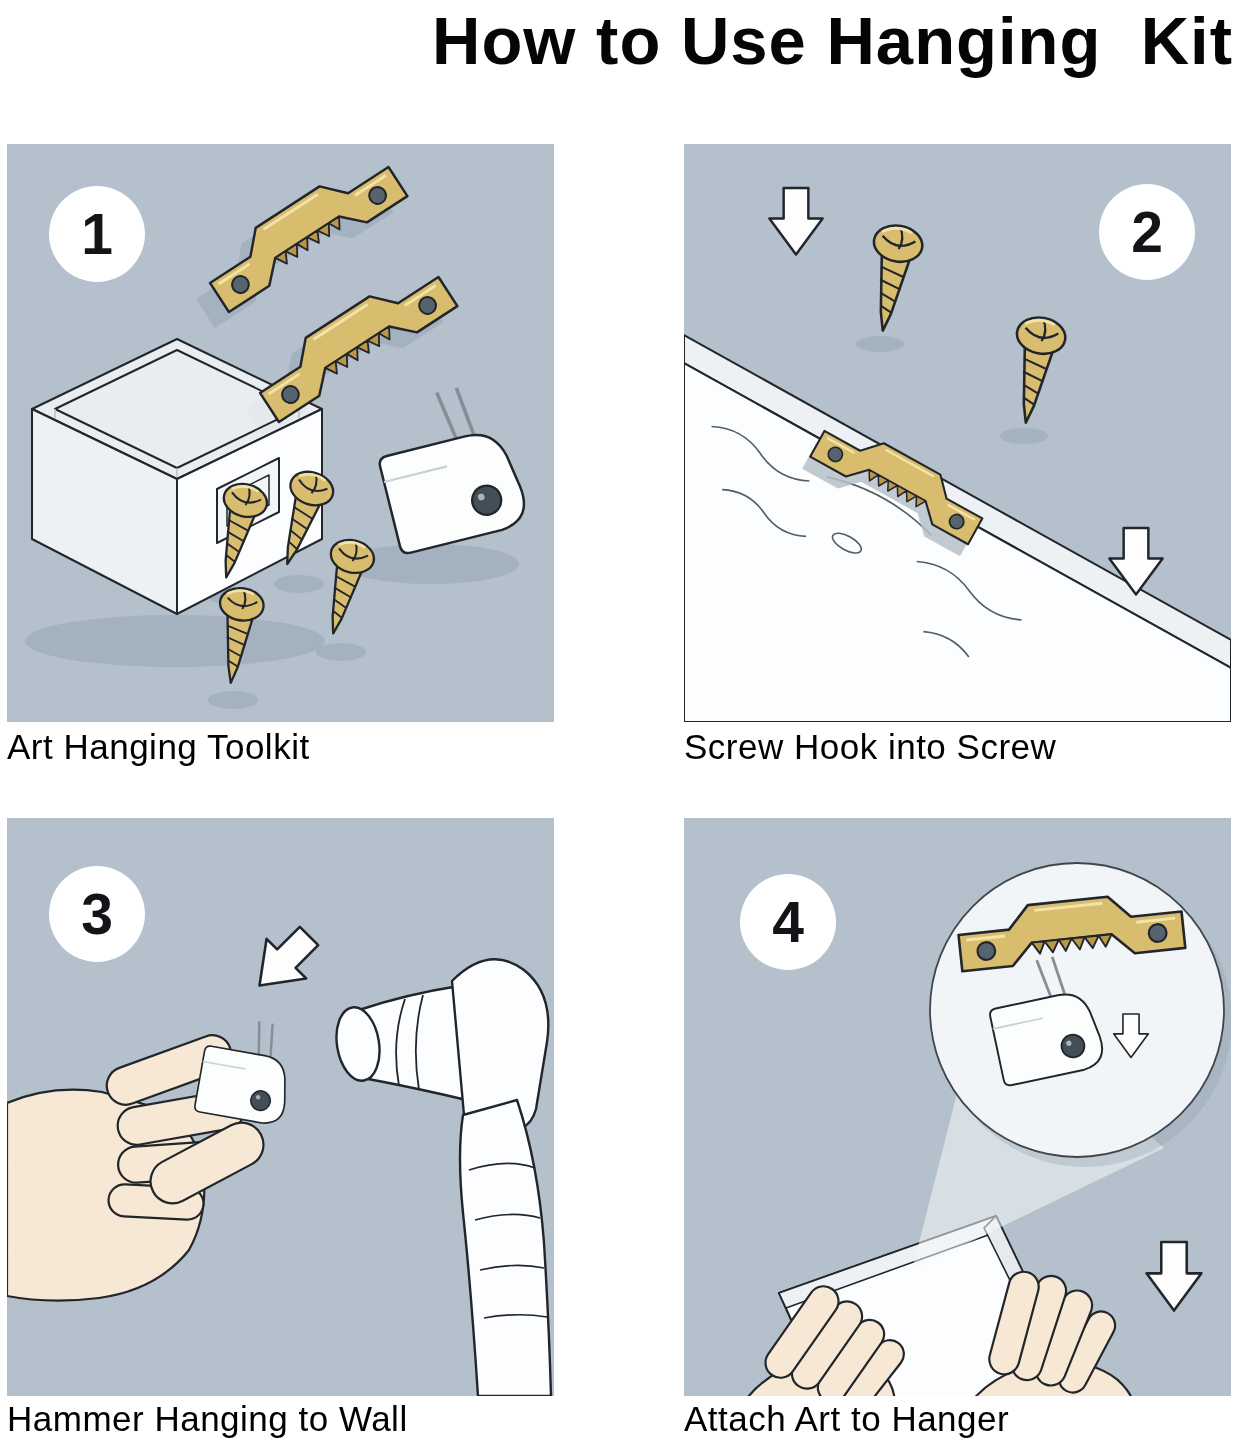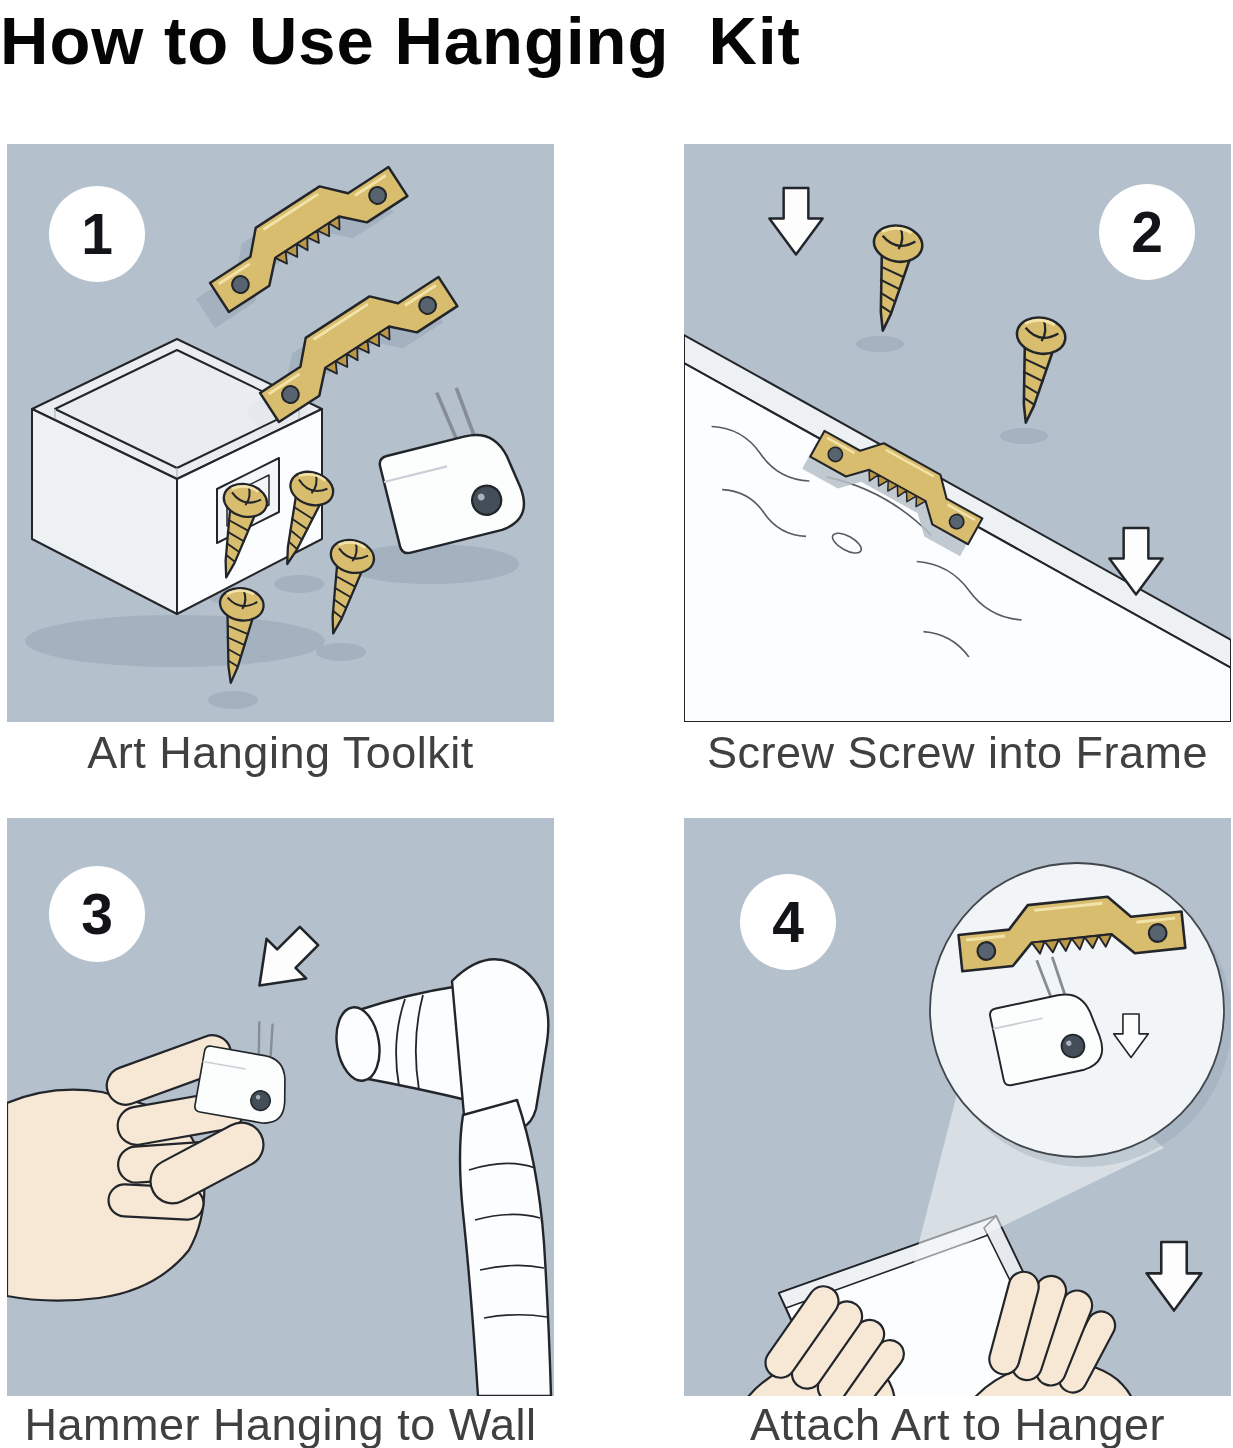--- a/index.html
+++ b/index.html
@@ -1,35 +1,35 @@
 <!DOCTYPE html>
 <html style="--panel-bg: #b4c0cc; --brass: #d9bd6e; --brass-dark: #bb9848; --skin: #f6e8d4; --shadow: #93a2b2;"><head>
 <meta charset="utf-8">
 <style>
   *{margin:0;padding:0;box-sizing:border-box}
   html,body{background:#ffffff}
   body{width:1233px;height:1448px;position:relative;overflow:hidden;
        font-family:"Liberation Sans",sans-serif;color:#0c0d10}
-  .title{position:absolute;top:2px;left:0;width:1233px;text-align:left;
+  .title{position:absolute;top:2px;left:0;width:1233px;text-align:right;
          font-size:67px;font-weight:bold;letter-spacing:1px;color:#050505;white-space:pre}
   .panel{position:absolute;width:547px;height:578px;background:var(--panel-bg,#b4c0cc);overflow:hidden}
   .panel svg{position:absolute;left:0;top:0;width:547px;height:578px;display:block}
   #panel1{left:7px;top:144px}
   #panel2{left:684px;top:144px}
   #panel3{left:7px;top:818px}
   #panel4{left:684px;top:818px}
   .badge{position:absolute;width:96px;height:96px;border-radius:50%;background:#ffffff;
          display:flex;align-items:center;justify-content:center;z-index:3;
          font-size:57px;font-weight:bold;color:#131417}
   .badge.b1{left:42px;top:42px}
   .badge.b2{right:36px;top:40px}
   .badge.b3{left:42px;top:48px}
   .badge.b4{left:56px;top:56px}
-  .caption{position:absolute;width:547px;text-align:center;font-size:45px;
-           letter-spacing:.5px;color:#404040}
+  .caption{position:absolute;width:547px;font-size:35px;
+           letter-spacing:.5px;color:#000000}
   #cap1,#cap2{top:727px}
   #cap3,#cap4{top:1399px}
   #cap1,#cap3{left:7px}
   #cap2,#cap4{left:684px}
   
   .brass{fill:var(--brass,#d9bd6e)}
   .brassDark{fill:var(--brass-dark,#bb9848)}
   .skin{fill:var(--skin,#f6e8d4)}
   .shF{fill:var(--shadow,#93a2b2)}
 </style>
@@ -124,21 +124,21 @@
     <use href="#hangerSil" transform="translate(204,356) rotate(29) scale(0.95)" fill="#b6c0c9" opacity=".85"></use>
     <use href="#hanger" transform="translate(212,344) rotate(29) scale(0.95)"></use>
     <ellipse class="shF" cx="196" cy="200" rx="24" ry="8" opacity=".45"></ellipse>
     <ellipse class="shF" cx="340" cy="292" rx="24" ry="8" opacity=".45"></ellipse>
     <use href="#screw" transform="translate(213,106) rotate(10) scale(1.28)"></use>
     <use href="#screw" transform="translate(356,198) rotate(10) scale(1.28)"></use>
     <use href="#arrowDown" transform="translate(112,44) scale(0.95)"></use>
     <use href="#arrowDown" transform="translate(452,384) scale(0.95)"></use>
   </svg>
 </figure>
-<div class="caption" id="cap2">Screw Screw into Frame</div>
+<div class="caption" id="cap2">Screw Hook into Screw</div>
 
 <figure class="panel" id="panel3">
   <div class="badge b3">
     <span>3</span>
   </div>
   <svg viewBox="0 0 547 578">
     <use href="#arrowDown" transform="translate(302,118) rotate(45)"></use>
     <g fill="#fcfdfe" stroke="#22252a" stroke-width="2.4" stroke-linejoin="round">
       <path d="M352,192 Q400,176 452,168 L468,284 Q410,270 356,260 Z"></path>
       <ellipse cx="351" cy="226" rx="21" ry="37" transform="rotate(-9 351 226)"></ellipse>

